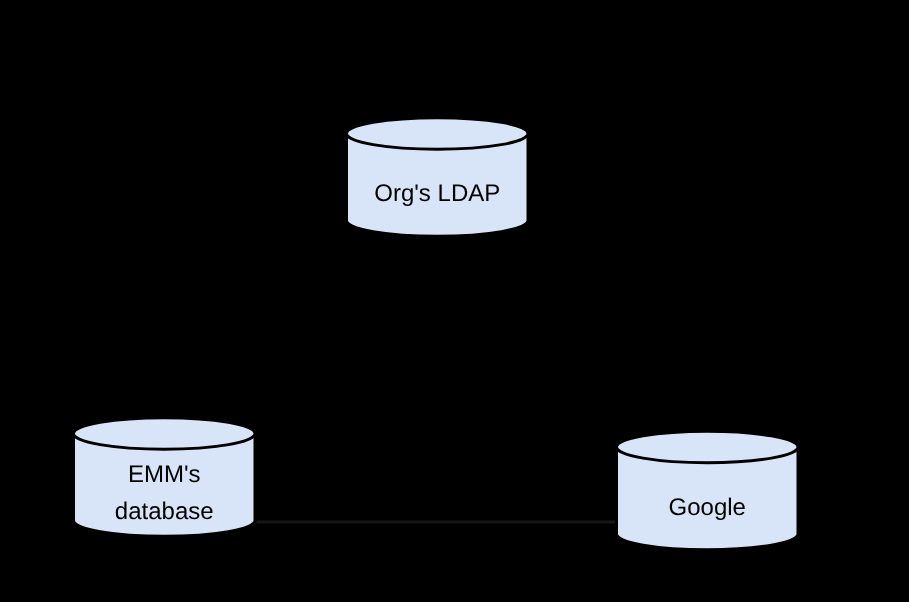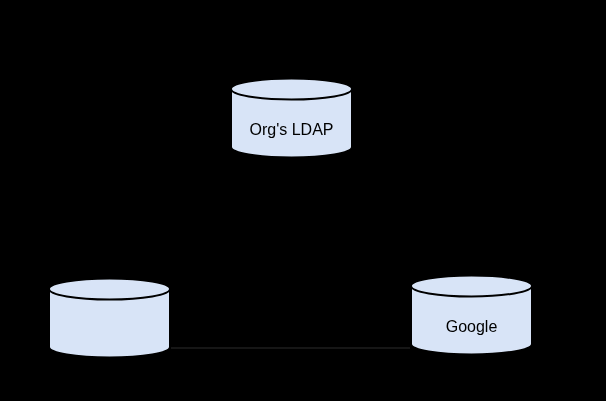--- a/index.html
+++ b/index.html
@@ -15,21 +15,21 @@
     overflow: hidden;
     font-family: "Liberation Sans", "DejaVu Sans", sans-serif;
   }
   .node {
     position: absolute;
     width: 123px;
     height: 82px;
   }
   .node-ldap   { left: 230px; top: 77px; }
   .node-emm    { left: 48px;  top: 277px; }
-  .node-google { left: 410px; top: 274px; text-decoration: underline; }
+  .node-google { left: 410px; top: 286px; text-decoration: underline; }
   .cyl {
     position: absolute;
     left: 0; top: 0;
     width: 100%;
     height: 100%;
     overflow: visible;
     display: block;
   }
   .cyl-body, .cyl-top {
     fill: var(--cylinder-fill, #d8e4f7);
@@ -74,20 +74,22 @@
       <span>Org's LDAP</span>
     </div>
   </div>
 
   <div class="node node-emm">
     <svg class="cyl" viewBox="0 0 123 82" aria-hidden="true">
       <path class="cyl-body" d="M1 12 L1 70 A60.5 10.5 0 0 0 122 70 L122 12"></path>
       <ellipse class="cyl-top" cx="61.5" cy="12" rx="60.5" ry="10.5"></ellipse>
     </svg>
     <div class="label">
+      <span>EMM's</span>
+      <span>database</span>
     </div>
   </div>
 
   <div class="node node-google">
     <svg class="cyl" viewBox="0 0 123 82" aria-hidden="true">
       <path class="cyl-body" d="M1 12 L1 70 A60.5 10.5 0 0 0 122 70 L122 12"></path>
       <ellipse class="cyl-top" cx="61.5" cy="12" rx="60.5" ry="10.5"></ellipse>
     </svg>
     <div class="label">
       <span>Google</span>

